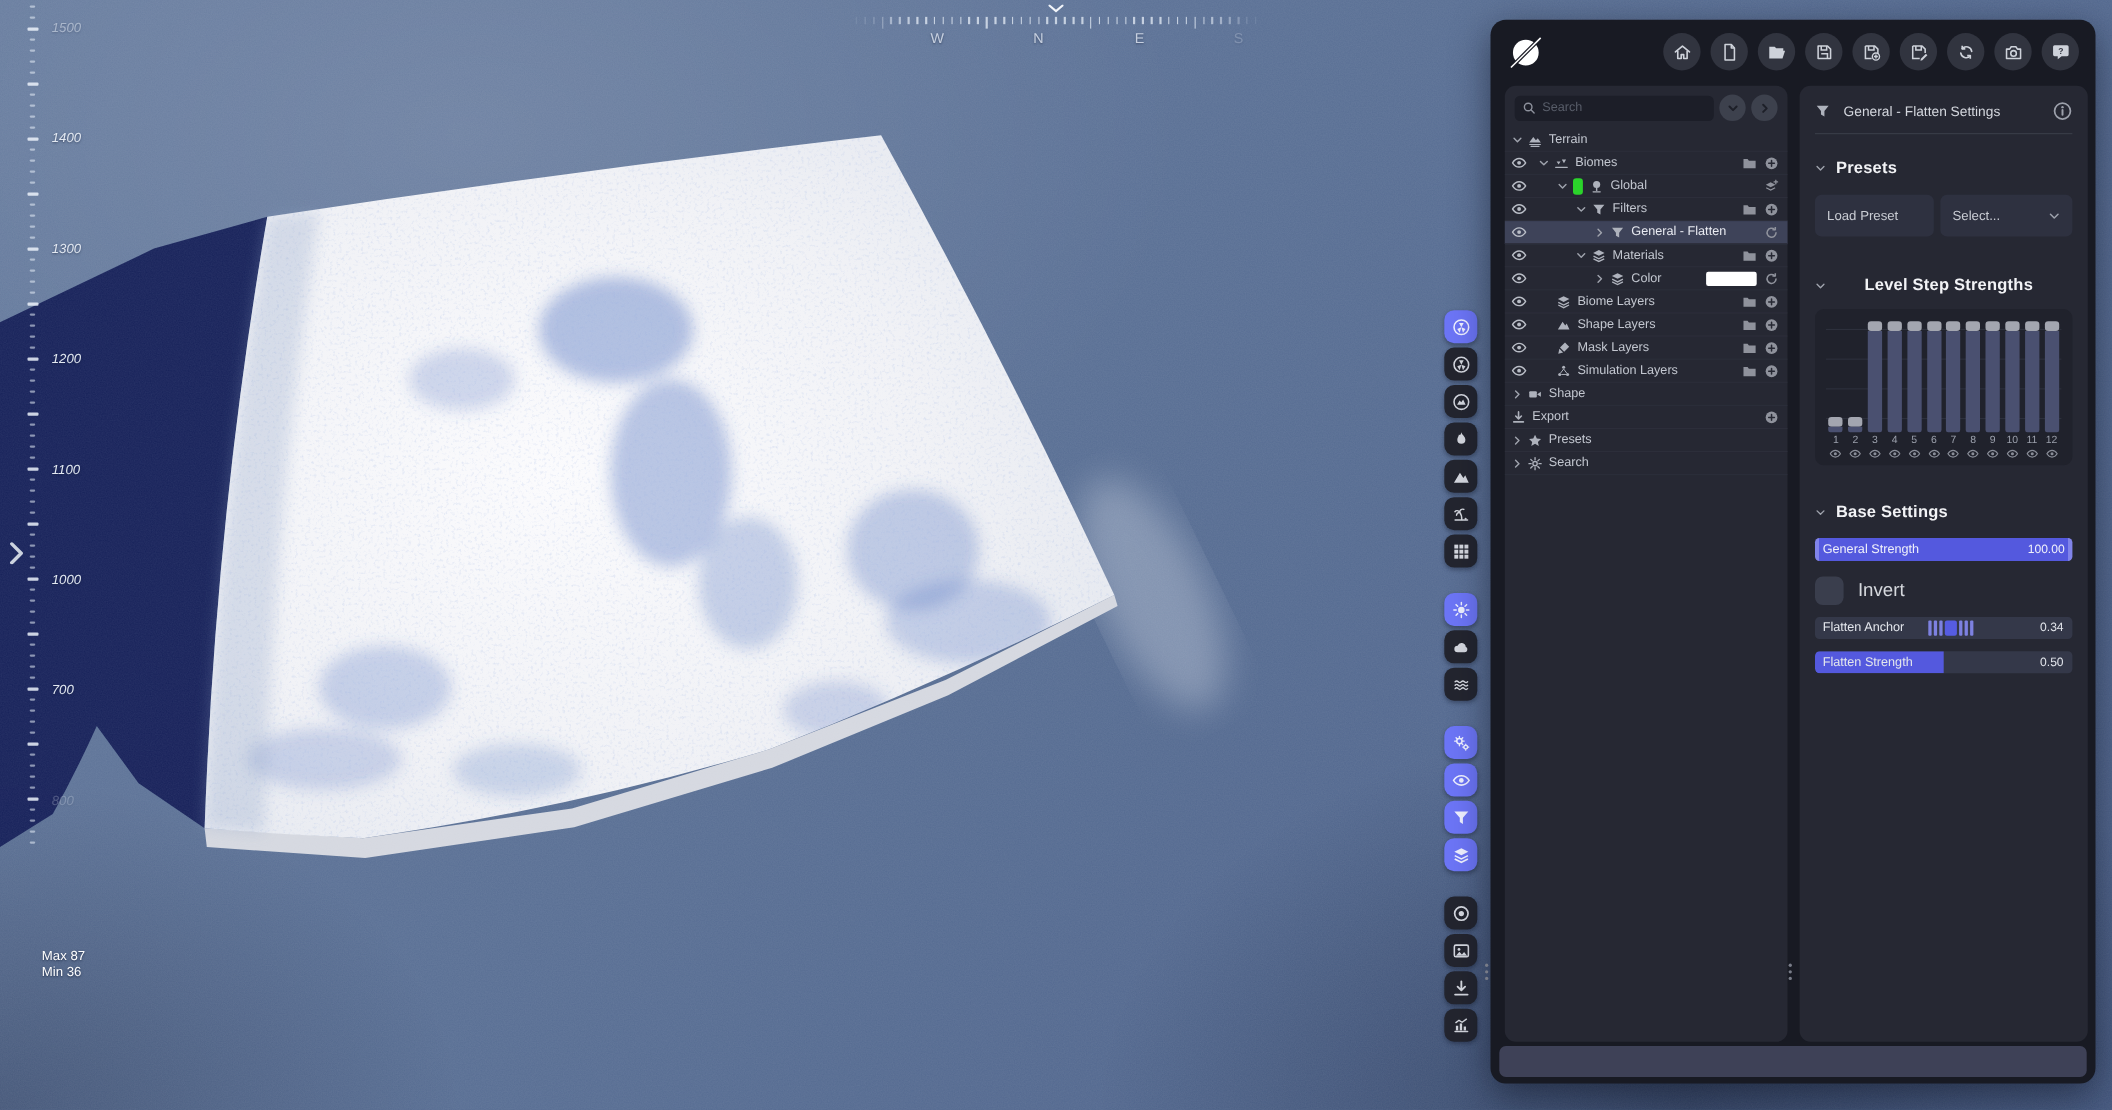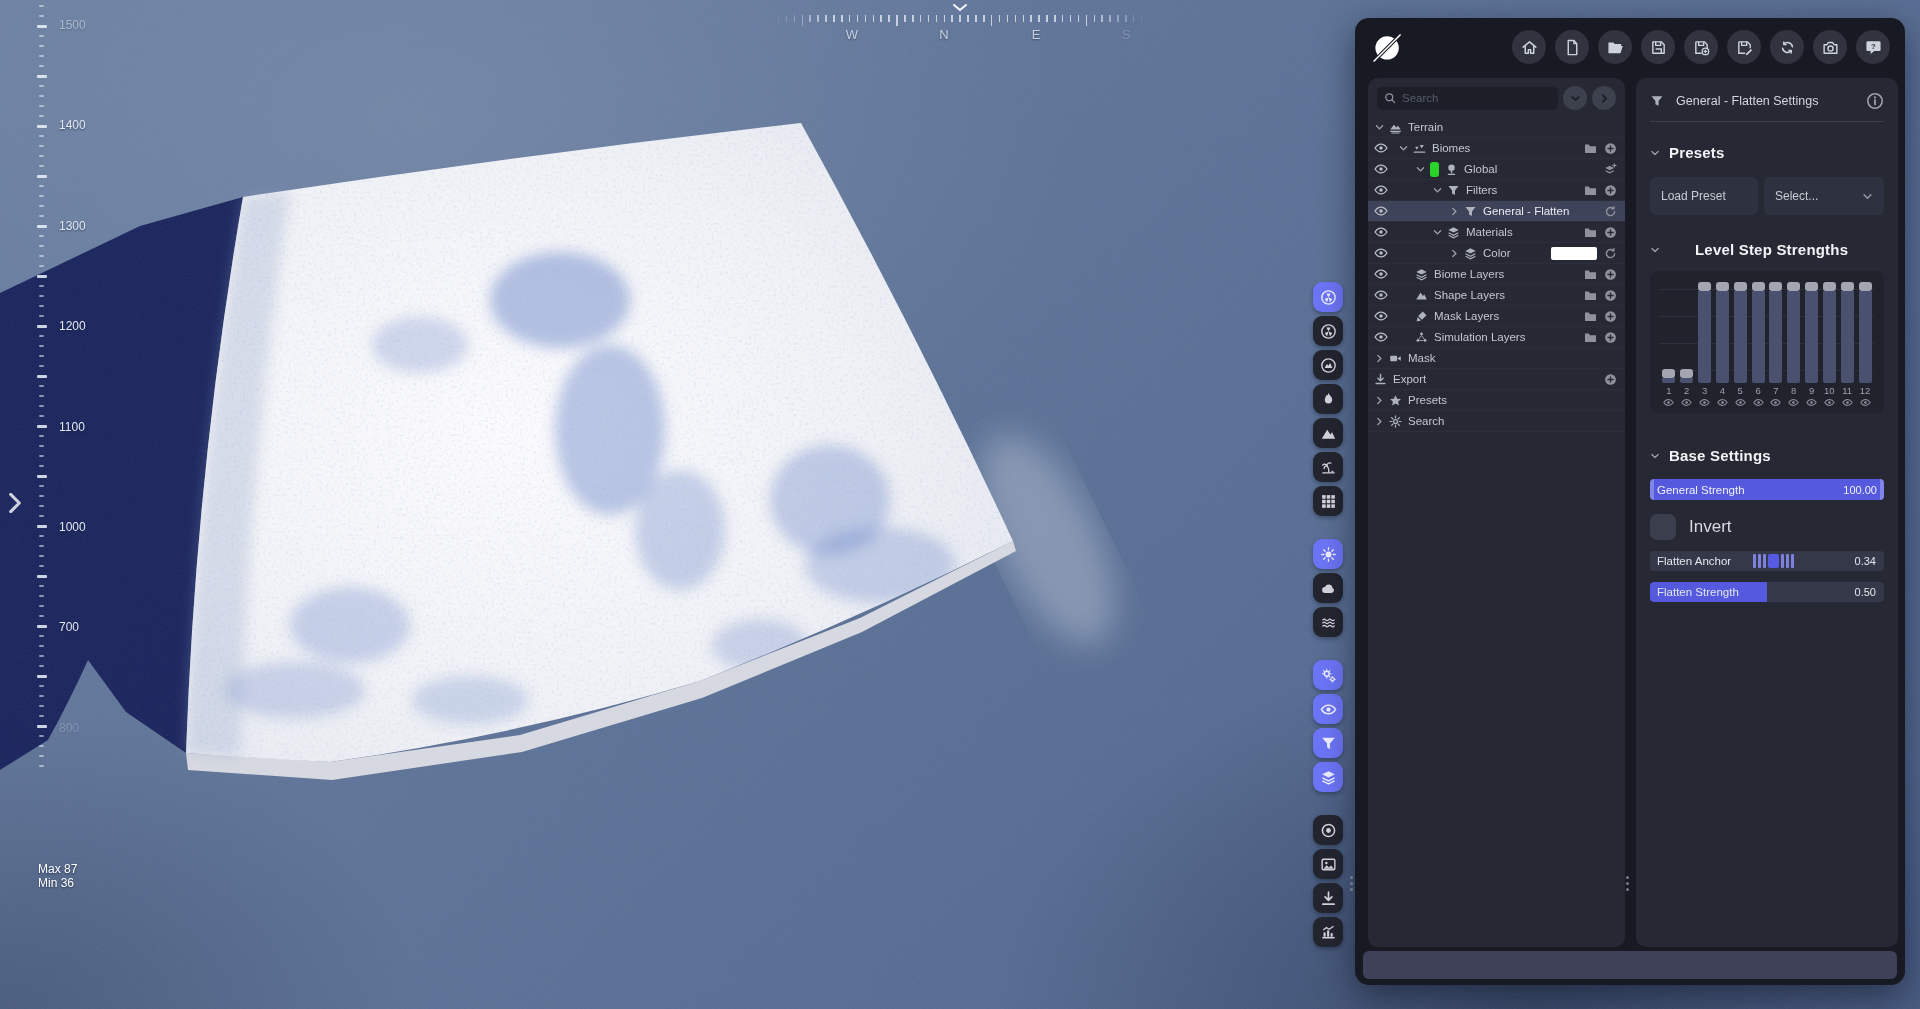--- a/index.html
+++ b/index.html
@@ -10,21 +10,21 @@
   #viewport { position:absolute; inset:0;
     background:
       radial-gradient(1100px 700px at 22% 12%, rgba(255,255,255,.10), rgba(255,255,255,0) 60%),
       radial-gradient(900px 600px at 80% 100%, rgba(10,18,40,.38), rgba(10,18,40,0) 60%),
       radial-gradient(700px 500px at 0% 100%, rgba(10,16,40,.25), rgba(10,16,40,0) 60%),
       linear-gradient(135deg,#667b9e 0%, #5a7095 45%, #4b6089 100%);
   }
   #terrain-svg { position:absolute; inset:0; }
 
   
-  #elev-ruler { position:absolute; left:12px; top:140; width:120px; height:790px; }
+  #elev-ruler { position:absolute; left:0; top:140; width:120px; height:790px;font-style:italic; }
   .ruler-tick { position:absolute; background:rgba(232,238,248,.55); height:2px; width:5px; left:27px; border-radius:1px; }
   .ruler-tick.major { width:10px; height:3px; left:25px; background:rgba(236,242,250,.85); }
   .ruler-label { position:absolute; left:47px; color:#e3e9f2; font-size:12px;
                  text-shadow:0 1px 2px rgba(20,30,55,.55); transform:translateY(-50%); }
   #minmax { position:absolute; left:38px; top:862px; color:#ffffff; font-size:12px; line-height:14px;
             text-shadow:0 1px 2px rgba(15,25,50,.7); }
   #panel-expander { position:absolute; left:7px; top:493px; width:16px; height:20px; color:#ccd3df; cursor:pointer; }
 
   
   #compass { position:absolute; left:770px; top:4px; width:380px; height:42px; }
@@ -135,21 +135,21 @@
   .checkbox { width:26px; height:26px; background:#3a3e4d; border-radius:7px; cursor:pointer; }
   .check-label { font-size:17px; color:#d6d9de; }
 
   .slider-row { margin-top:11px; height:20px; background:#343849; border-radius:4px; position:relative;
                 display:flex; align-items:center; overflow:hidden; cursor:pointer; }
   .slider-row .s-label { font-size:11.5px; color:#e3e6ec; padding-left:7px; position:relative; z-index:2; }
   .slider-row .s-value { margin-left:auto; font-size:11px; color:#e3e6ec; padding-right:8px; position:relative; z-index:2; }
   .anchor-marks { position:absolute; left:44%; top:3px; bottom:3px; display:flex; gap:2px; align-items:stretch; }
   .anchor-marks i { width:3px; background:#7d81e0; border-radius:1px; }
   .anchor-marks i.block { width:11px; background:#565ce2; border-radius:2px; }
-  .fill-half { position:absolute; left:0; top:0; bottom:0; background:#5459de; border-radius:4px 0 0 4px; z-index:1; } .mt14{margin-top:14px;} .mt16{margin-top:16px;} .mt22{margin-top:22px;} .mt26{margin-top:26px;gap:35px;}
+  .fill-half { position:absolute; left:0; top:0; bottom:0; background:#5459de; border-radius:4px 0 0 4px; z-index:1; } .mt14{margin-top:14px;} .mt16{margin-top:16px;} .mt22{margin-top:22px;} .mt26{margin-top:36px;gap:35px;}
 </style>
 </head>
 <body>
 
 <div id="viewport">
   <svg id="terrain-svg" width="1920" height="1009" viewBox="0 0 1920 1009">
     <defs>
       <radialGradient id="faceGrad" cx="38%" cy="48%" r="75%">
         <stop offset="0%" stop-color="#fbfbfd"></stop>
         <stop offset="55%" stop-color="#f1f2f6"></stop>
@@ -915,21 +915,21 @@
             <svg viewBox="0 0 16 16">
               <path d="M5.5 3.5L10 8l-4.5 4.5" fill="none" stroke="currentColor" stroke-width="1.9" stroke-linecap="round" stroke-linejoin="round"></path>
             </svg>
           </span>
           <span class="t-icon">
             <svg viewBox="0 0 16 16">
               <rect x="1.5" y="4.5" width="8.5" height="7" rx="1.2" fill="currentColor"></rect>
               <path d="M10.5 7.8l4-2.6v5.6l-4-2.6z" fill="currentColor"></path>
             </svg>
           </span>
-          <span class="t-label">Mask</span>
+          <span class="t-label">Shape</span>
           <span class="t-right"></span>
         </div>
         <div class="tree-row">
           <span style="width:0px;flex:none"></span>
           <span class="t-icon">
             <svg viewBox="0 0 16 16">
               <path d="M8 1.8v7.4M4.8 6.4L8 9.6l3.2-3.2" fill="none" stroke="currentColor" stroke-width="1.8" stroke-linecap="round" stroke-linejoin="round"></path>
               <path d="M2.6 13h10.8" stroke="currentColor" stroke-width="1.8" stroke-linecap="round"></path>
             </svg>
           </span>

